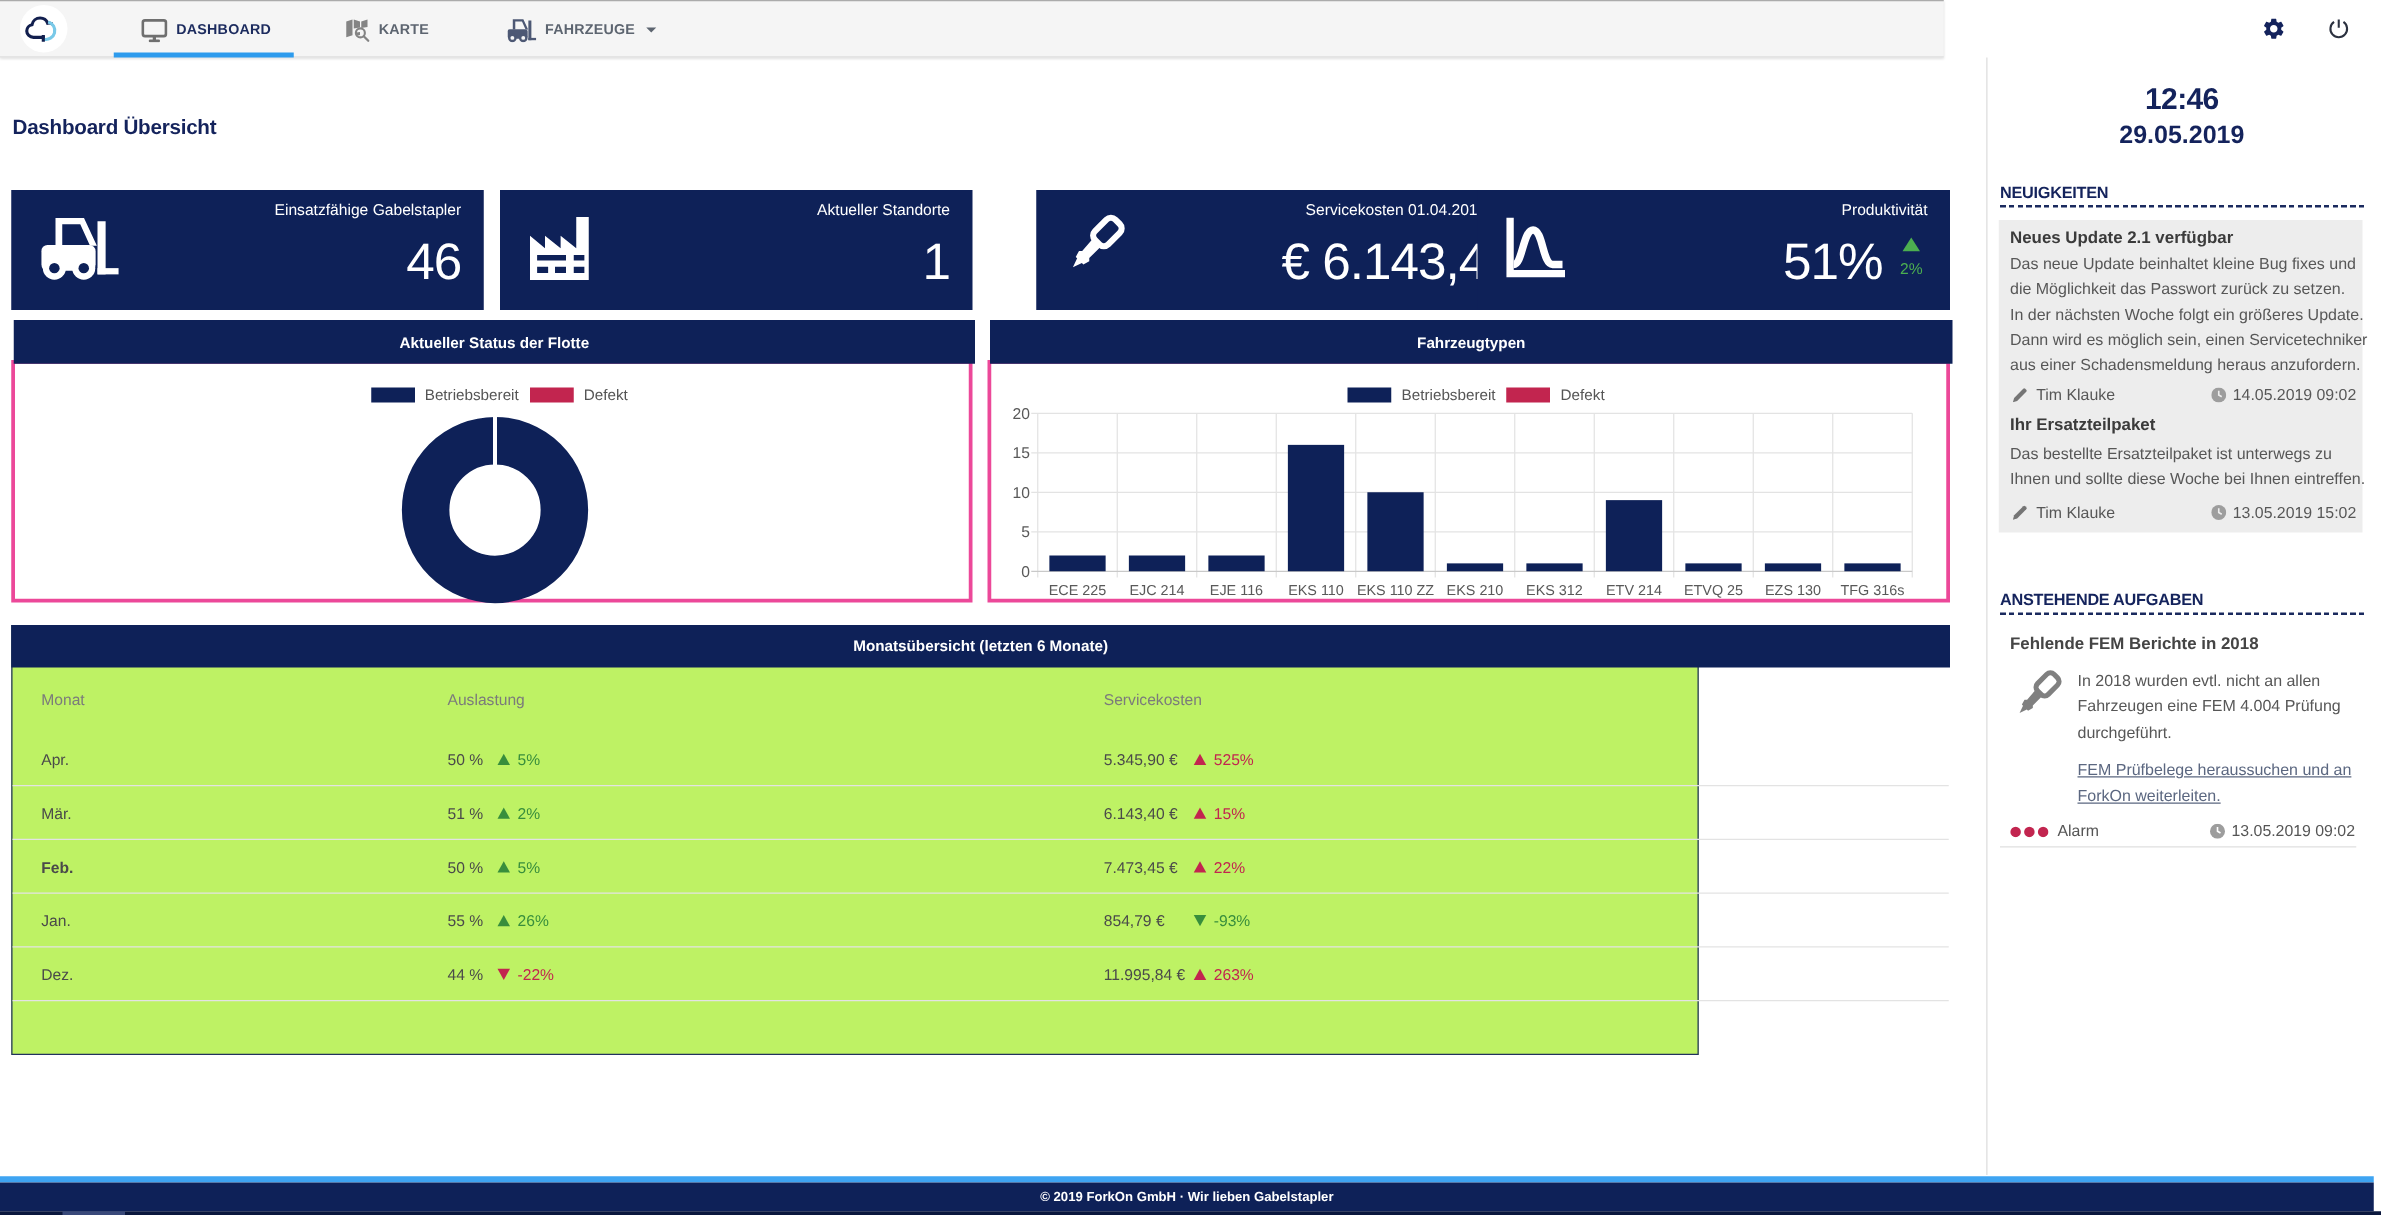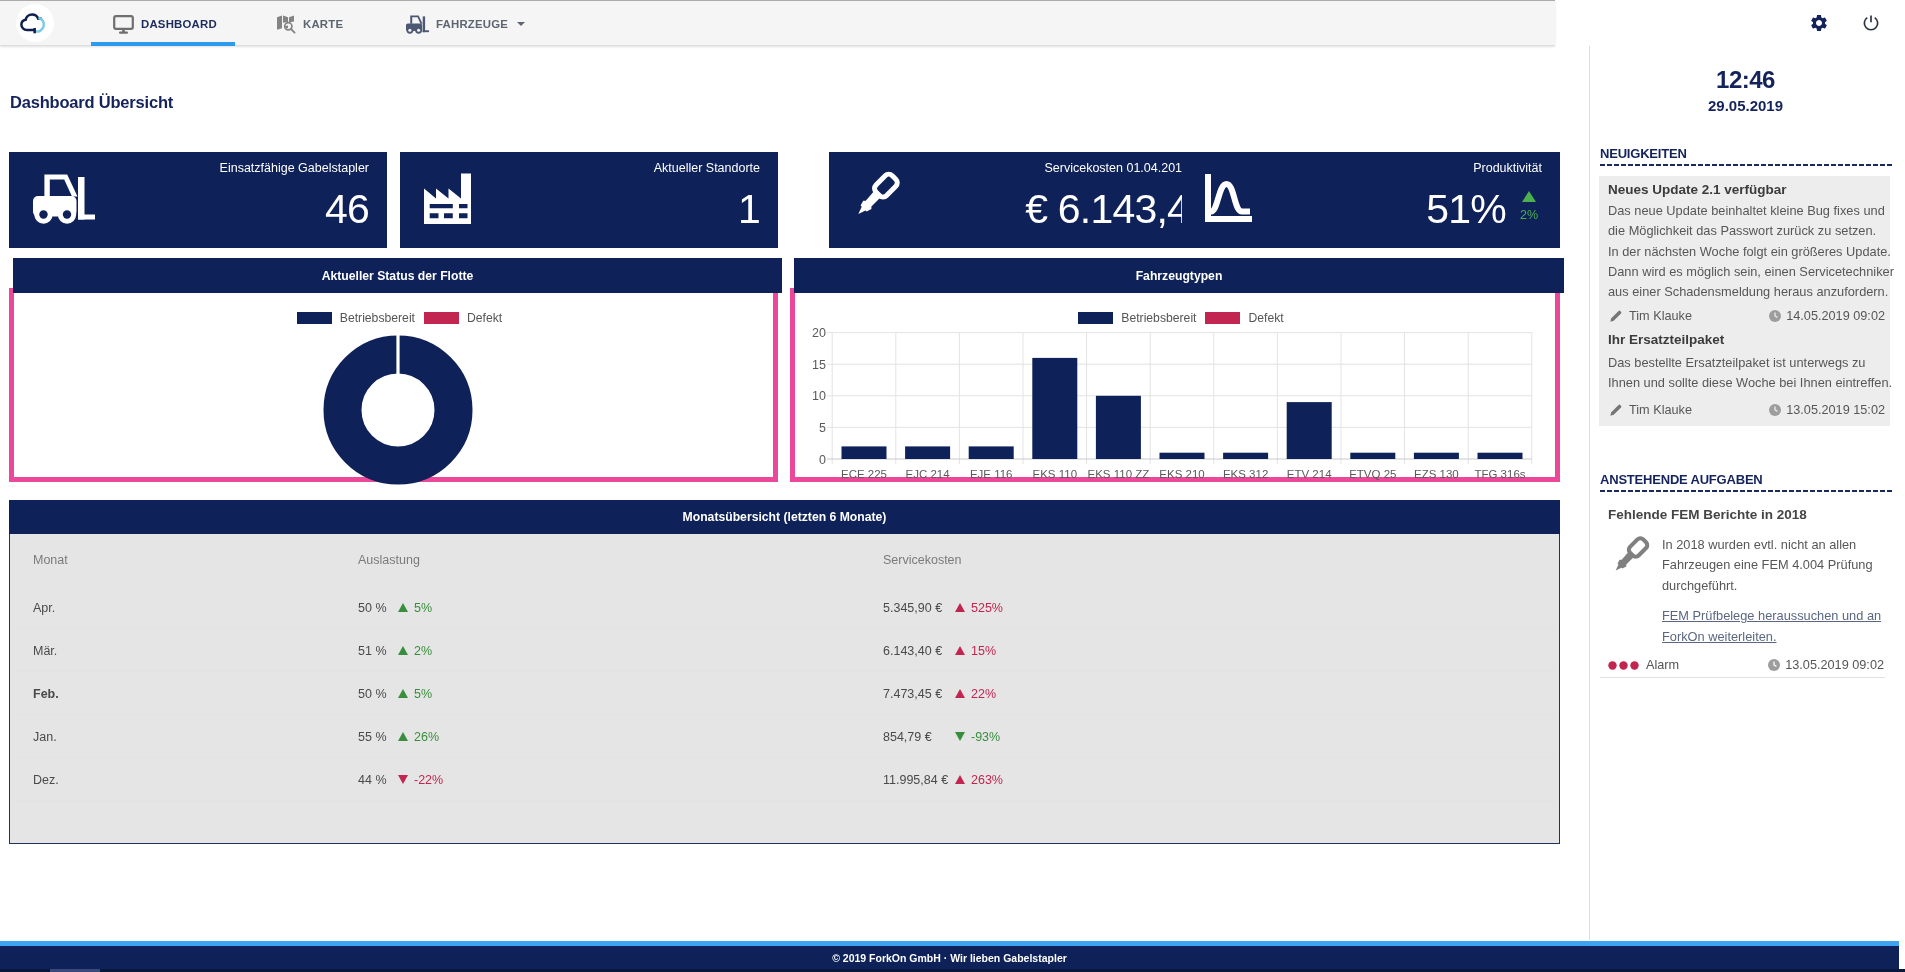--- a/index.html
+++ b/index.html
@@ -23,45 +23,45 @@
   
   #h1 { position:absolute; left:10px; top:93px; font-size:16.5px; font-weight:bold; color:#14235c; letter-spacing:-0.2px;text-align:center; }
 
   
   .kpi { position:absolute; top:152px; width:378px; height:96px; background:#0e2158; color:#fff; }
   .kpi .ttl { position:absolute; top:9px; right:18px; font-size:12.5px; }
   .kpi .val { position:absolute; bottom:18px; right:18px; font-size:41px; line-height:1; letter-spacing:-0.8px; }
   .kpi svg.big { position:absolute; }
 
   
-  .card { position:absolute; background:#fff; border:5px solid #ec4899; }
+  .card { position:absolute; background:#fff; border:3px solid #ec4899; }
   .chead { position:absolute; left:-1px; top:-35px; height:35px; background:#0e2158; color:#fff;
     display:flex; align-items:center; justify-content:center; font-size:12.2px; font-weight:bold; }
   .legend { position:absolute; top:18px; left:0; right:0; display:flex; justify-content:center; align-items:center; font-size:12.2px; color:#555; padding-left:12px; }
   .legend .sw { width:35px; height:12px; margin-right:8px; }
   .legend .gap { width:9px; }
 
   
-  #tbl { position:absolute; left:9px; top:500px; width:1551px; height:344px; border:1px solid #21315e; background:#e5e5e5;padding-left:36px; }
+  #tbl { position:absolute; left:9px; top:500px; width:1350px; height:344px; border:1px solid #21315e; background:#bef264;padding-left:36px; }
   #tblhead { position:absolute; left:-1px; top:-1px; width:1551px; height:34px; background:#0e2158; color:#fff;
     display:flex; align-items:center; justify-content:center; font-size:12.2px; font-weight:bold; }
   .colh { position:absolute; top:33px; height:52px; display:flex; align-items:center; font-size:12.5px; color:#7b7b7b; }
   .trow { position:absolute; left:0; width:1549px; height:43px; border-bottom:1px solid #e3e3e3; }
   .cell { position:absolute; top:0; height:43px; display:flex; align-items:center; font-size:12.5px; color:#4a4a4a; }
   .up { width:0; height:0; border-left:5px solid transparent; border-right:5px solid transparent; border-bottom:9px solid #388e3c; display:inline-block; }
   .dn { width:0; height:0; border-left:5px solid transparent; border-right:5px solid transparent; border-top:9px solid #388e3c; display:inline-block; }
   .red.up { border-bottom-color:#c2254f; } .red.dn { border-top-color:#c2254f; }
   .dtx { font-size:12.5px; margin-left:6px; }
   .grn2 { color:#388e3c; } .red2 { color:#c2254f; }
 
   
   #sideline { position:absolute; left:1589px; top:46px; width:1px; height:894px; background:#ddd; }
   #clock { position:absolute; left:1599px; top:66px; width:293px; text-align:center; color:#14235c; }
   #clock .t { font-size:24px; font-weight:bold; letter-spacing:-0.5px; }
-  #clock .d { font-size:15px; font-weight:bold; margin-top:3px; }
+  #clock .d { font-size:20px; font-weight:bold; margin-top:3px; }
   .shead { position:absolute; left:1600px; width:293px; font-size:13px; letter-spacing:-0.2px; font-weight:bold; color:#14235c; padding-bottom:5px; }
   .shead::after { content:""; position:absolute; left:0; right:0; bottom:0; height:2px;
     background:repeating-linear-gradient(to right,#1a2a5e 0,#1a2a5e 4.5px,transparent 4.5px,transparent 7px); }
   #graybox { position:absolute; left:1599px; top:176px; width:291px; height:250px; background:#ededed; }
   .nttl { font-size:13.5px; font-weight:bold; color:#3b3b3b; }
   .ntxt { font-size:12.8px; color:#575757; line-height:20.3px; white-space:nowrap; }
   .meta { position:absolute; left:11px; right:5px; display:flex; align-items:center; font-size:12.7px; color:#575757; }
   .meta .right { margin-left:auto; display:flex; align-items:center; }
   #task { position:absolute; left:1599px; top:501px; width:291px; }
 

